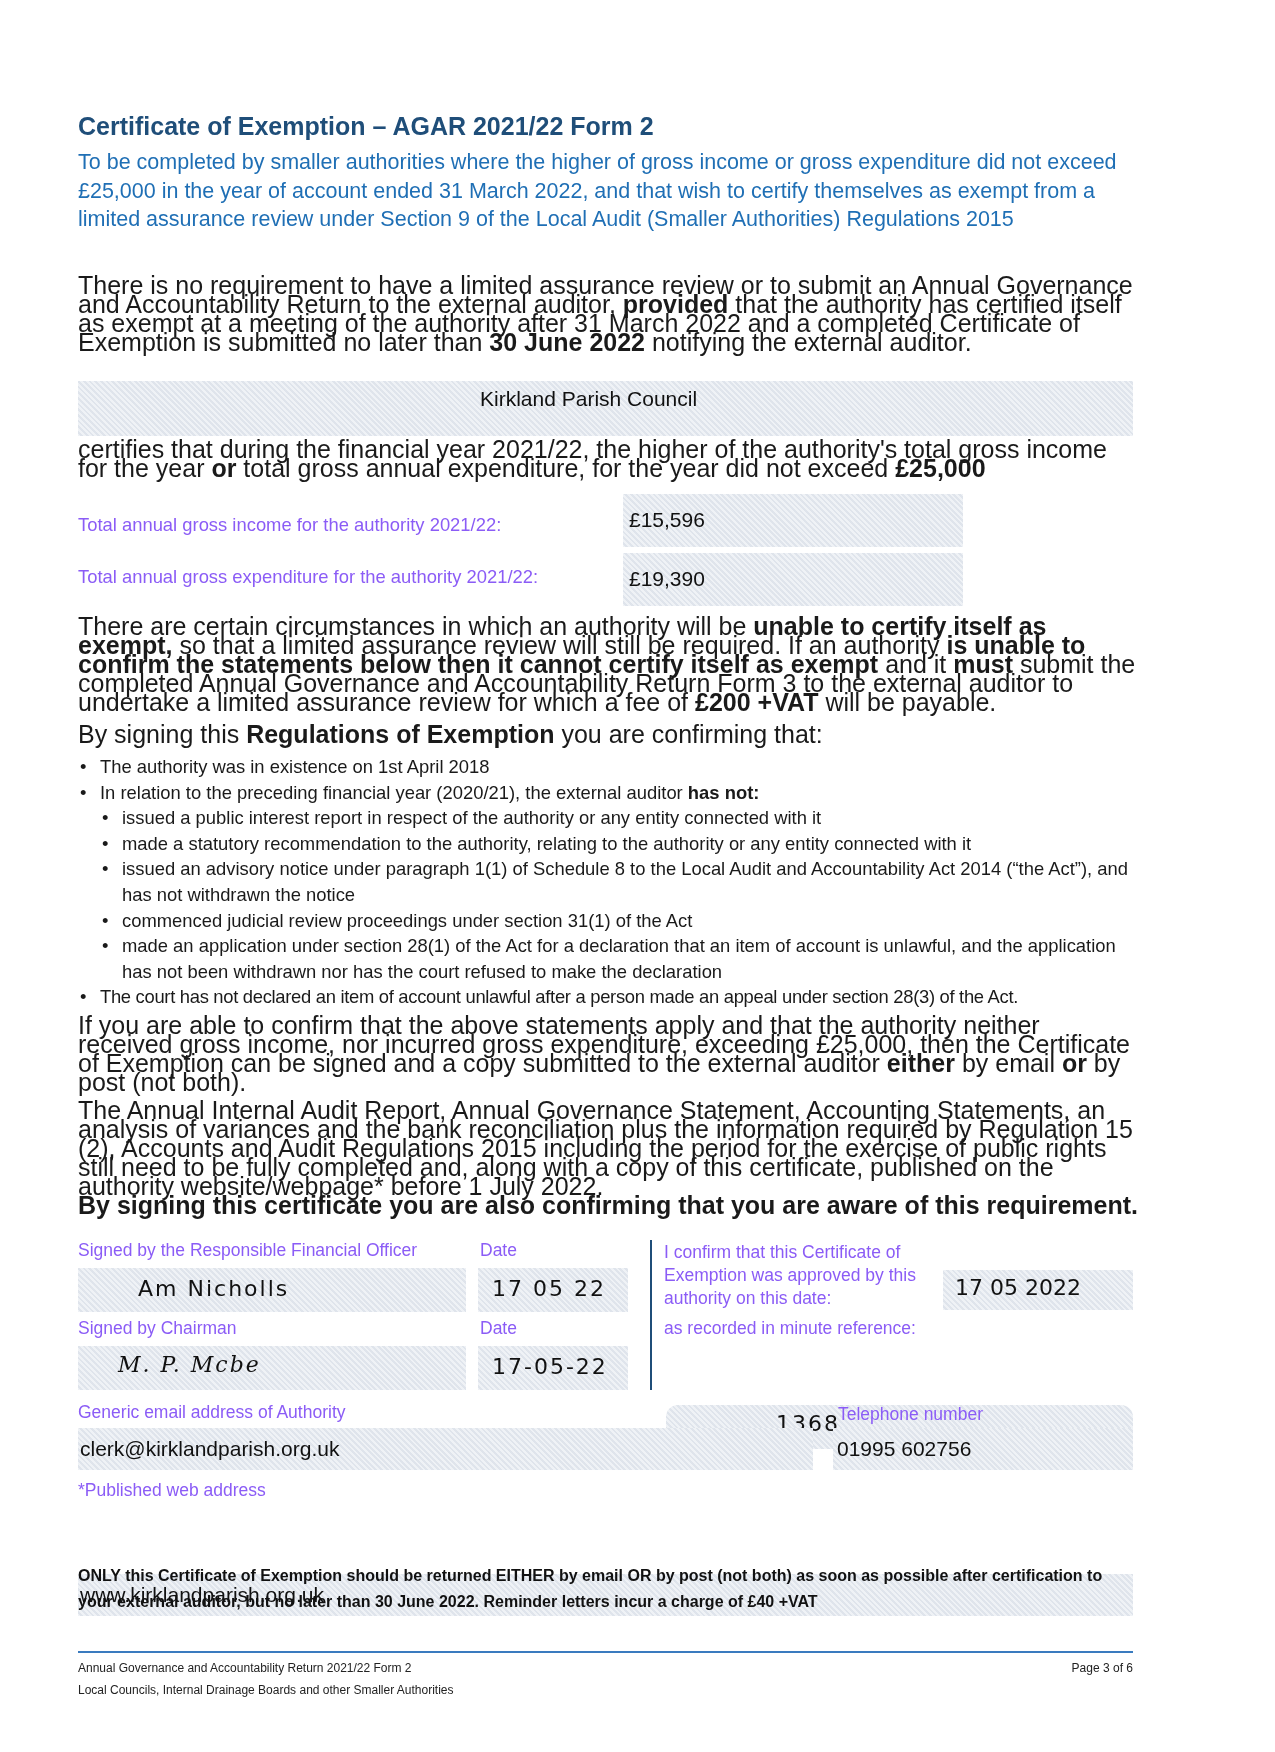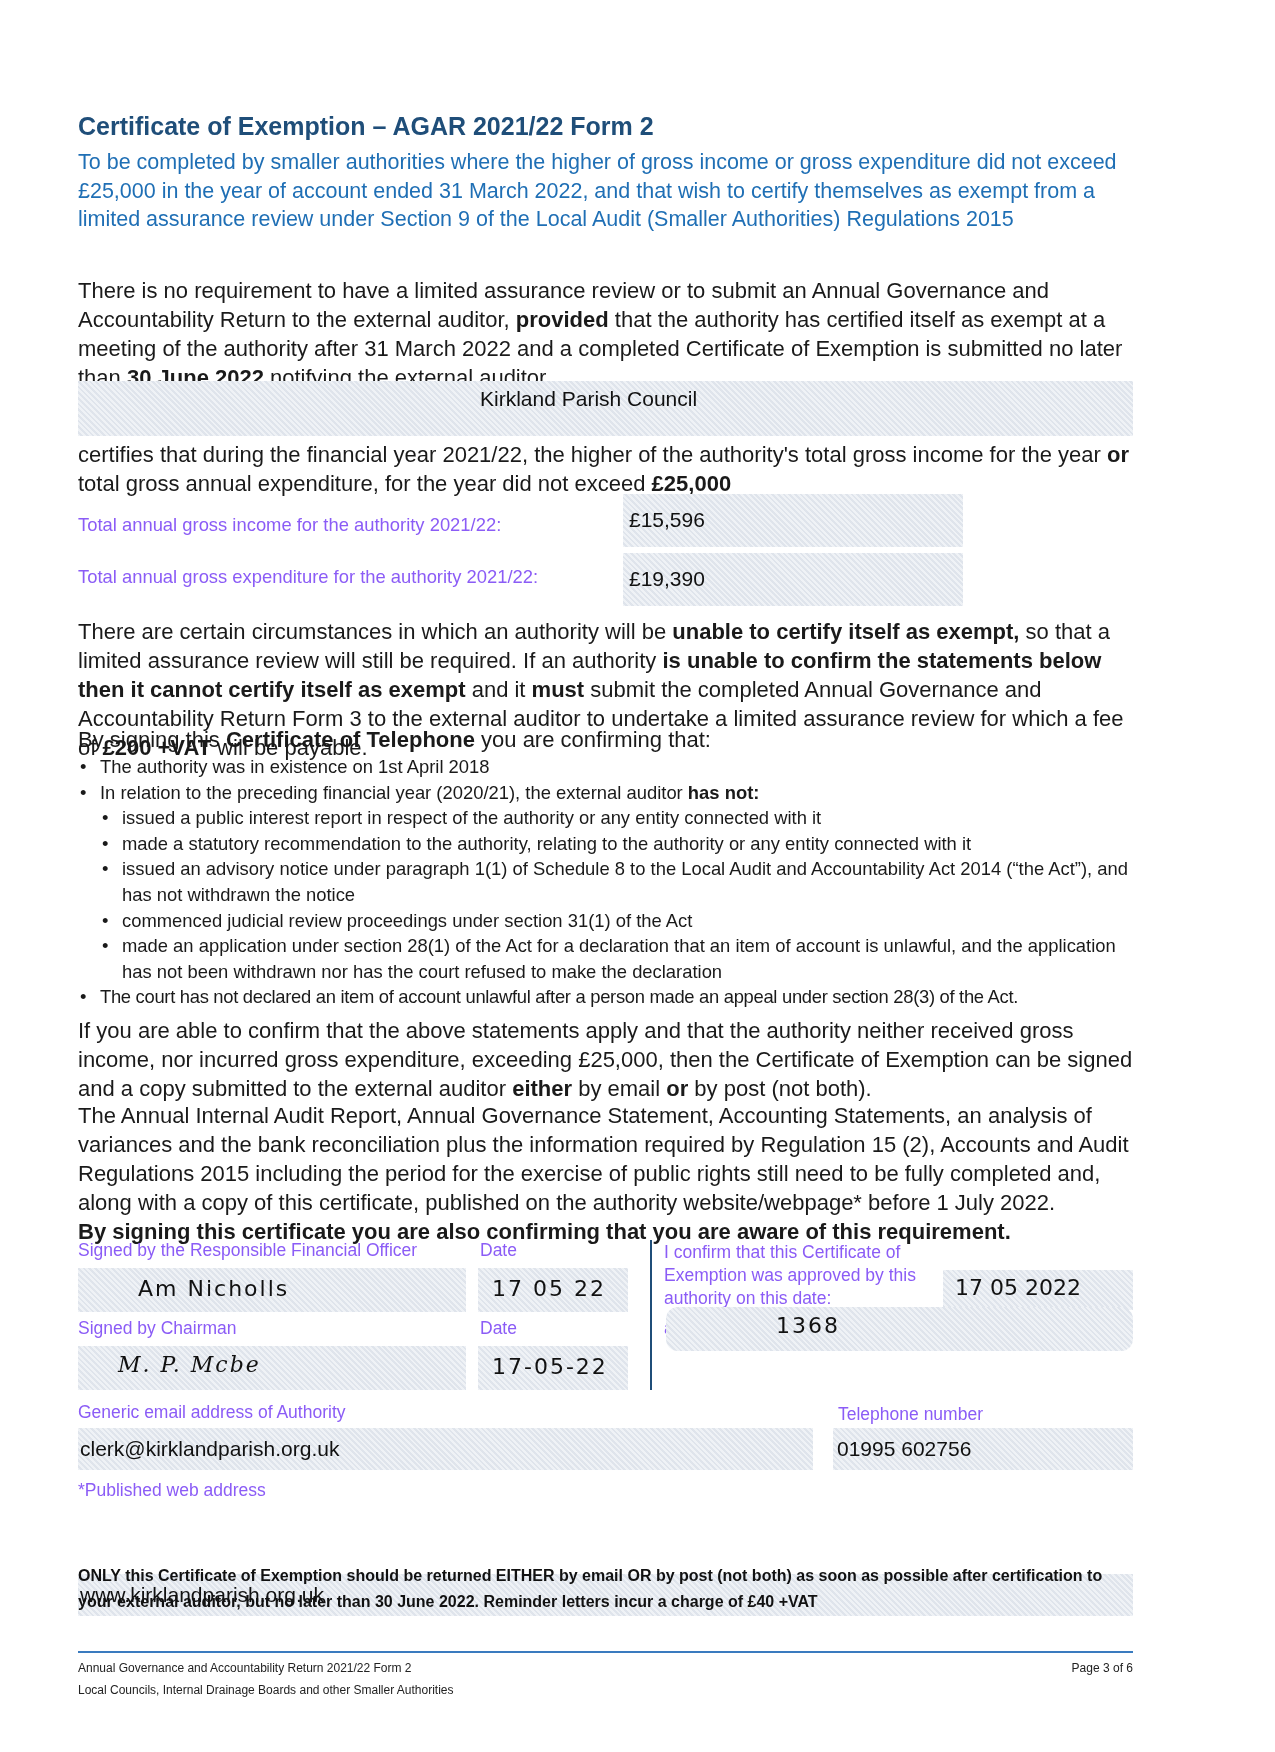--- a/index.html
+++ b/index.html
@@ -1,21 +1,21 @@
 <!DOCTYPE html>
 <html><head>
 <meta charset="utf-8">
 <style>
   html, body { margin:0; padding:0; background:#fff; }
   body { width:1275px; height:1752px; position:relative; overflow:hidden;
          font-family:"Liberation Sans", sans-serif; color:#1a1a1a; }
   .page { position:absolute; left:78px; top:0; width:1055px; }
   h1 { position:absolute; top:112px; left:0; margin:0; font-size:25px; font-weight:bold; color:#1f4e79; white-space:nowrap; }
   .intro { position:absolute; top:148px; left:0; width:1050px; font-size:21.5px; line-height:28.5px; color:#1f6fb5; margin:0; }
-  .p { font-size:22px; line-height:29px; margin:0; }
+  .p { font-size:25px; line-height:19px; margin:0; }
   .abs { position:absolute; left:0; width:1060px; }
   .field { position:absolute; background:#e7ebf1; background-image:repeating-linear-gradient(45deg, rgba(255,255,255,0.35) 0 2px, rgba(200,208,220,0.25) 2px 4px); }
   .fieldtext { position:absolute; font-size:21px; color:#111; white-space:nowrap; }
   .hand { font-family:"DejaVu Sans", sans-serif; font-size:22px; color:#111; position:absolute; white-space:nowrap; letter-spacing:2px; }
   .label { position:absolute; font-size:17.5px; color:#8b5cf6; white-space:nowrap; }
   ul { margin:0; padding:0; list-style:none; }
   li { position:relative; padding-left:22px; font-size:18.4px; line-height:25.6px; }
   li::before { content:"•"; position:absolute; left:2px; top:0; }
   li.sub { padding-left:44px; }
   li.sub::before { left:24px; }
@@ -51,21 +51,21 @@
   <span class="label" style="top:566px; left:0; font-size:18.4px;">Total annual gross expenditure for the authority 2021/22:</span>
   <div class="field" style="top:553px; left:545px; width:340px; height:53px;">
     <span class="fieldtext" style="left:6px; top:14px;">£19,390</span>
   </div>
 
   <p class="p abs" style="top:617px;">
     <span>There are certain circumstances in which an authority will be </span><b>unable to certify itself as exempt,</b><span> so that a limited assurance review will still be required. If an authority </span><b>is unable to confirm the statements below then it cannot certify itself as exempt</b><span> and it </span><b>must</b><span> submit the completed Annual Governance and Accountability Return Form 3 to the external auditor to undertake a limited assurance review for which a fee of </span><b>£200 +VAT</b><span> will be payable.</span>
   </p>
 
   <p class="p abs" style="top:725px;">
-    <span>By signing this </span><b>Certificate of Telephone</b><span> you are confirming that:</span>
+    <span>By signing this </span><b>Regulations of Exemption</b><span> you are confirming that:</span>
   </p>
 
   <ul class="abs" style="top:754px;">
     <li>The authority was in existence on 1st April 2018</li>
     <li><span>In relation to the preceding financial year (2020/21), the external auditor </span><b>has not:</b></li>
     <li class="sub">issued a public interest report in respect of the authority or any entity connected with it</li>
     <li class="sub">made a statutory recommendation to the authority, relating to the authority or any entity connected with it</li>
     <li class="sub">issued an advisory notice under paragraph 1(1) of Schedule 8 to the Local Audit and Accountability Act 2014 (“the Act”), and has not withdrawn the notice</li>
     <li class="sub">commenced judicial review proceedings under section 31(1) of the Act</li>
     <li class="sub">made an application under section 28(1) of the Act for a declaration that an item of account is unlawful, and the application has not been withdrawn nor has the court refused to make the declaration</li>
@@ -98,21 +98,21 @@
     <span class="hand" style="left:14px; top:8px;">17-05-22</span>
   </div>
 
   <div class="vline" style="top:1240px; left:572px; width:2px; height:150px;"></div>
 
   <span class="label" style="top:1241px; left:586px; width:275px; white-space:normal; line-height:23px;">I confirm that this Certificate of Exemption was approved by this authority on this date:</span>
   <div class="field" style="top:1270px; left:865px; width:190px; height:40px;">
     <span class="hand" style="left:12px; top:5px; letter-spacing:0;">17 05 2022</span>
   </div>
   <span class="label" style="top:1318px; left:586px;">as recorded in minute reference:</span>
-  <div class="field" style="top:1307px; left:588px; width:467px; height:44px;border-radius:12px;">
+  <div class="field" style="top:1405px; left:588px; width:467px; height:44px;border-radius:12px;">
     <span class="hand" style="left:110px; top:6px;">1368</span>
   </div>
 
   <span class="label" style="top:1402px; left:0;">Generic email address of Authority</span>
   <span class="label" style="top:1404px; left:760px;">Telephone number</span>
   <div class="field" style="top:1428px; left:0; width:735px; height:42px;">
     <span class="fieldtext" style="left:2px; top:9px;">clerk@kirklandparish.org.uk</span>
   </div>
   <div class="field" style="top:1428px; left:755px; width:300px; height:42px;">
     <span class="fieldtext" style="left:4px; top:9px;">01995 602756</span>

